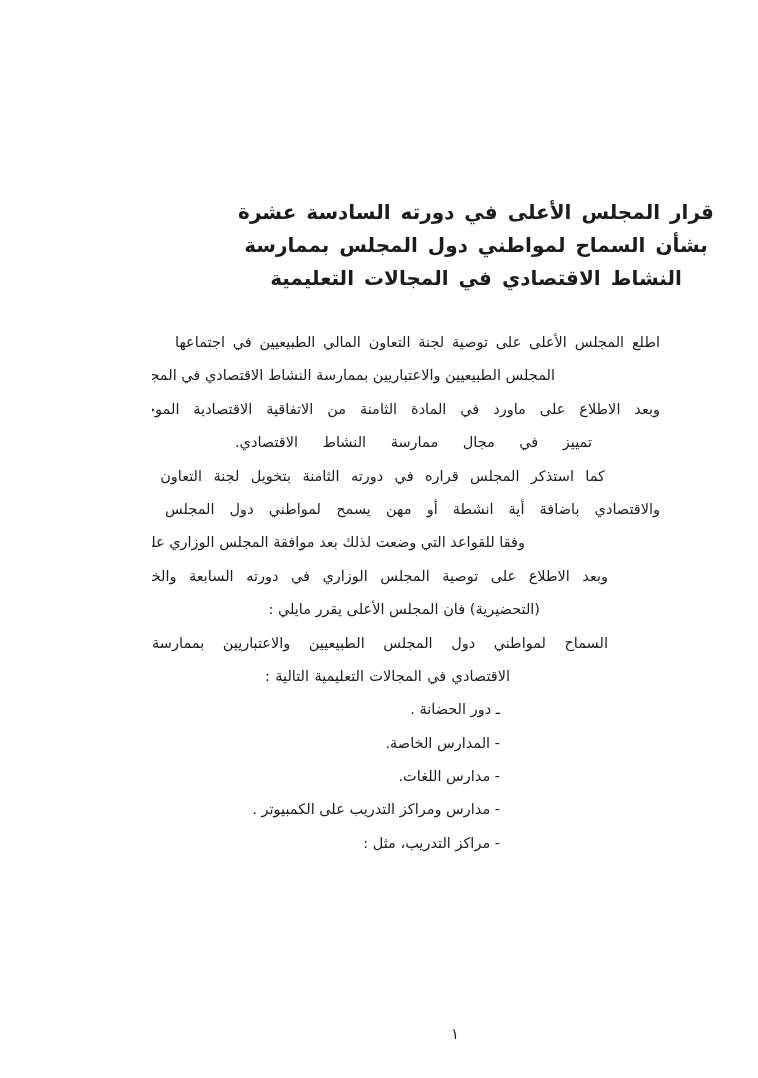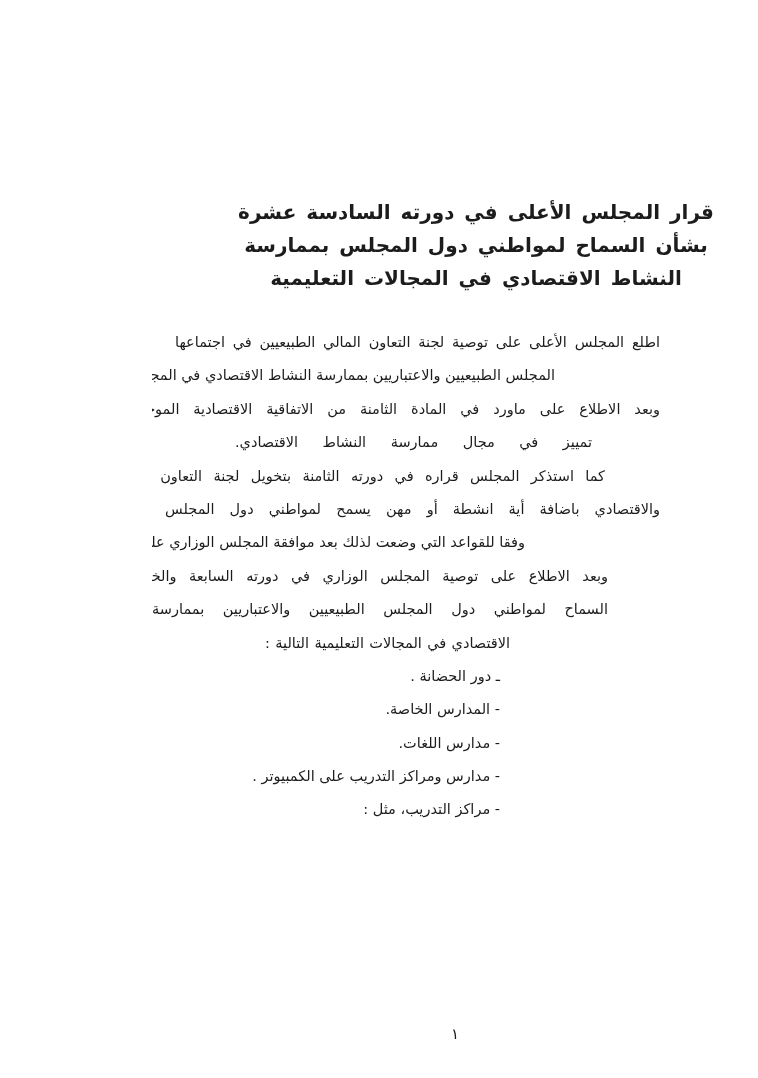--- a/index.html
+++ b/index.html
@@ -86,20 +86,21 @@
     <div class="bl i-p1l3">المجلس الطبيعيين والاعتباريين بممارسة النشاط الاقتصادي في المجالات التعليمية.</div>
 
     <div class="bl">وبعد الاطلاع على ماورد في المادة الثامنة من الاتفاقية الاقتصادية الموحدة حول</div>
     <div class="bl i-p2l3">تمييز في مجال ممارسة النشاط الاقتصادي.</div>
 
     <div class="bl i-p3l1">كما استذكر المجلس قراره في دورته الثامنة بتخويل لجنة التعاون المالي</div>
     <div class="bl">والاقتصادي باضافة أية انشطة أو مهن يسمح لمواطني دول المجلس بممارستها</div>
     <div class="bl i-p3l3">وفقا للقواعد التي وضعت لذلك بعد موافقة المجلس الوزاري عليها.</div>
 
     <div class="bl i-p4l1">وبعد الاطلاع على توصية المجلس الوزاري في دورته السابعة والخمسين</div>
+    <div class="bl i-p4l2">(التحضيرية) فان المجلس الأعلى يقرر مايلي :</div>
 
     <div class="bl i-p5l1">السماح لمواطني دول المجلس الطبيعيين والاعتباريين بممارسة النشاط</div>
     <div class="bl i-p5l2">الاقتصادي في المجالات التعليمية التالية :</div>
 
     <div class="list">
       <div class="li">ـ دور الحضانة .</div>
       <div class="li">- المدارس الخاصة.</div>
       <div class="li">- مدارس اللغات.</div>
       <div class="li">- مدارس ومراكز التدريب على الكمبيوتر .</div>
       <div class="li">- مراكز التدريب، مثل :</div>

